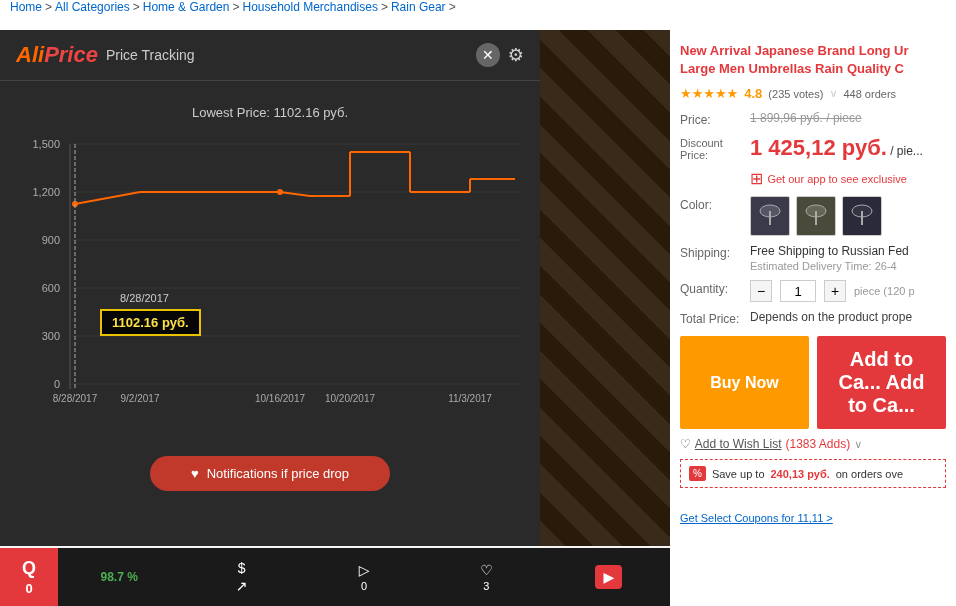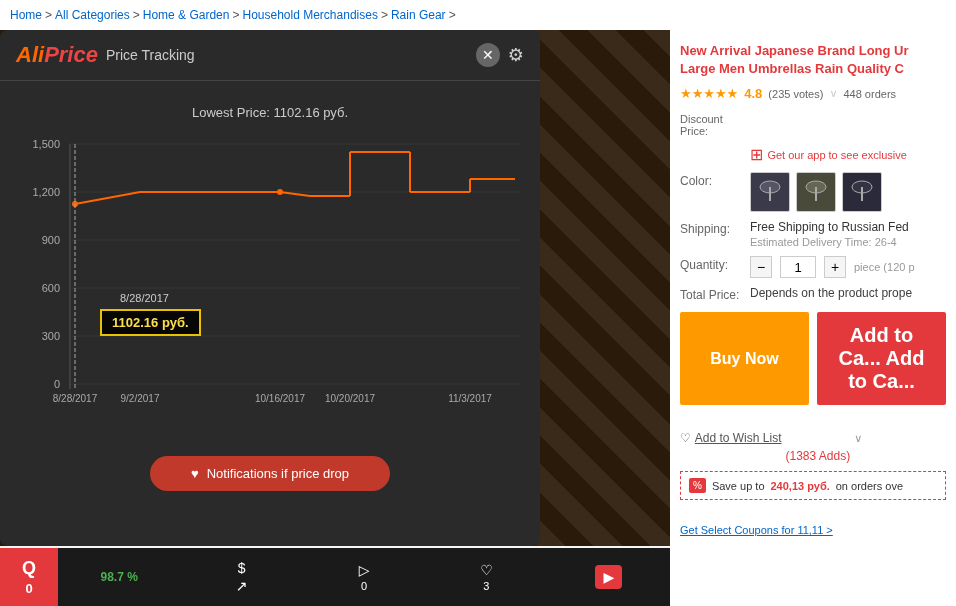--- a/index.html
+++ b/index.html
@@ -1,21 +1,21 @@
 <!DOCTYPE html>
 <html><head>
   <meta charset="utf-8">
   <style>
     * { margin: 0; padding: 0; box-sizing: border-box; }
     body { width: 956px; height: 606px; overflow: hidden; font-family: Arial, sans-serif; background: #f5f5f5; position: relative; }
 
     
     .breadcrumb-bar {
       position: absolute; top: 0; left: 0; right: 0; height: 30px;
-      background: #fff; display: flex; align-items: center;
+      background: #fff; display: flex; 
       padding: 0 10px; font-size: 12px; color: #555; z-index: 1;
     }
     .breadcrumb-bar a { color: #0066cc; text-decoration: none; }
     .breadcrumb-bar span { color: #555; margin: 0 3px; }
 
     
     .product-panel {
       position: absolute; left: 670px; top: 30px; right: 0; bottom: 0;
       background: #fff; padding: 12px 10px; overflow: hidden;
     }
@@ -55,29 +55,29 @@
     .btn-buy {
       background: #ff9900; color: #fff; border: none; padding: 12px 20px;
       font-size: 16px; font-weight: bold; cursor: pointer; border-radius: 2px; flex: 1;
     }
     .btn-cart {
       background: #e4393c; color: #fff; border: none; padding: 12px 20px;
       font-size: 20px; font-weight: bold; cursor: pointer; border-radius: 2px; flex: 1;
     }
     .wishlist-row { display: flex; align-items: center; gap: 4px; font-size: 12px; color: #555; margin-bottom: 8px; }
     .wishlist-link { color: #555; }
-    .wishlist-count { color: #e4393c; margin-top: 36px; }
+    .wishlist-count { color: #e4393c; }
     .coupon-row { border: 1px dashed #e4393c; padding: 6px 8px; font-size: 11px; color: #333; display: flex; align-items: center; gap: 6px; }
     .coupon-icon { background: #e4393c; color: #fff; font-size: 10px; padding: 2px 4px; border-radius: 2px; }
     .coupon-amt { color: #e4393c; font-weight: bold; }
 
     
     .aliprice-overlay {
       position: absolute; left: 0; top: 30px; width: 540px; bottom: 60px;
-      background: #2a2a2a; border-radius: 8px; z-index: 10;
+      background: #2a2a2a; border-radius: 0; z-index: 10;
     }
     
     .product-image-bg {
       position: absolute; left: 0; top: 30px; width: 670px; bottom: 60px;
       background: #3a2a1a;
       background-image: repeating-linear-gradient(
         45deg, #2a1a0a 0px, #2a1a0a 20px, #3a2a1a 20px, #3a2a1a 40px
       );
     }
 
@@ -268,23 +268,31 @@
   <div class="product-title">New Arrival Japanese Brand Long Ur Large Men Umbrellas Rain Quality C</div>
 
   <div class="rating-row">
     <span class="stars">★★★★★</span>
     <span class="rating-num">4.8</span>
     <span class="rating-votes">(235 votes)</span>
     <span style="color:#ccc;font-size:11px;">∨</span>
     <span class="orders-count">448 orders</span>
   </div>
 
+  <div class="info-row">
+    <span class="info-label">Price:</span>
+    <span class="original-price">1 899,96 руб. / piece</span>
+  </div>
 
   <div class="info-row">
     <span class="info-label" style="width:70px;font-size:11px;">Discount Price:</span>
+    <div>
+      <span class="discount-price">1 425,12 руб.</span>
+      <span class="per-piece">/ pie...</span>
+    </div>
   </div>
 
   <div class="info-row">
     <span class="info-label"></span>
     <div class="qr-promo">
       <span style="font-size:16px;">⊞</span>
       <span>Get our app to see exclusive</span>
     </div>
   </div>
 

